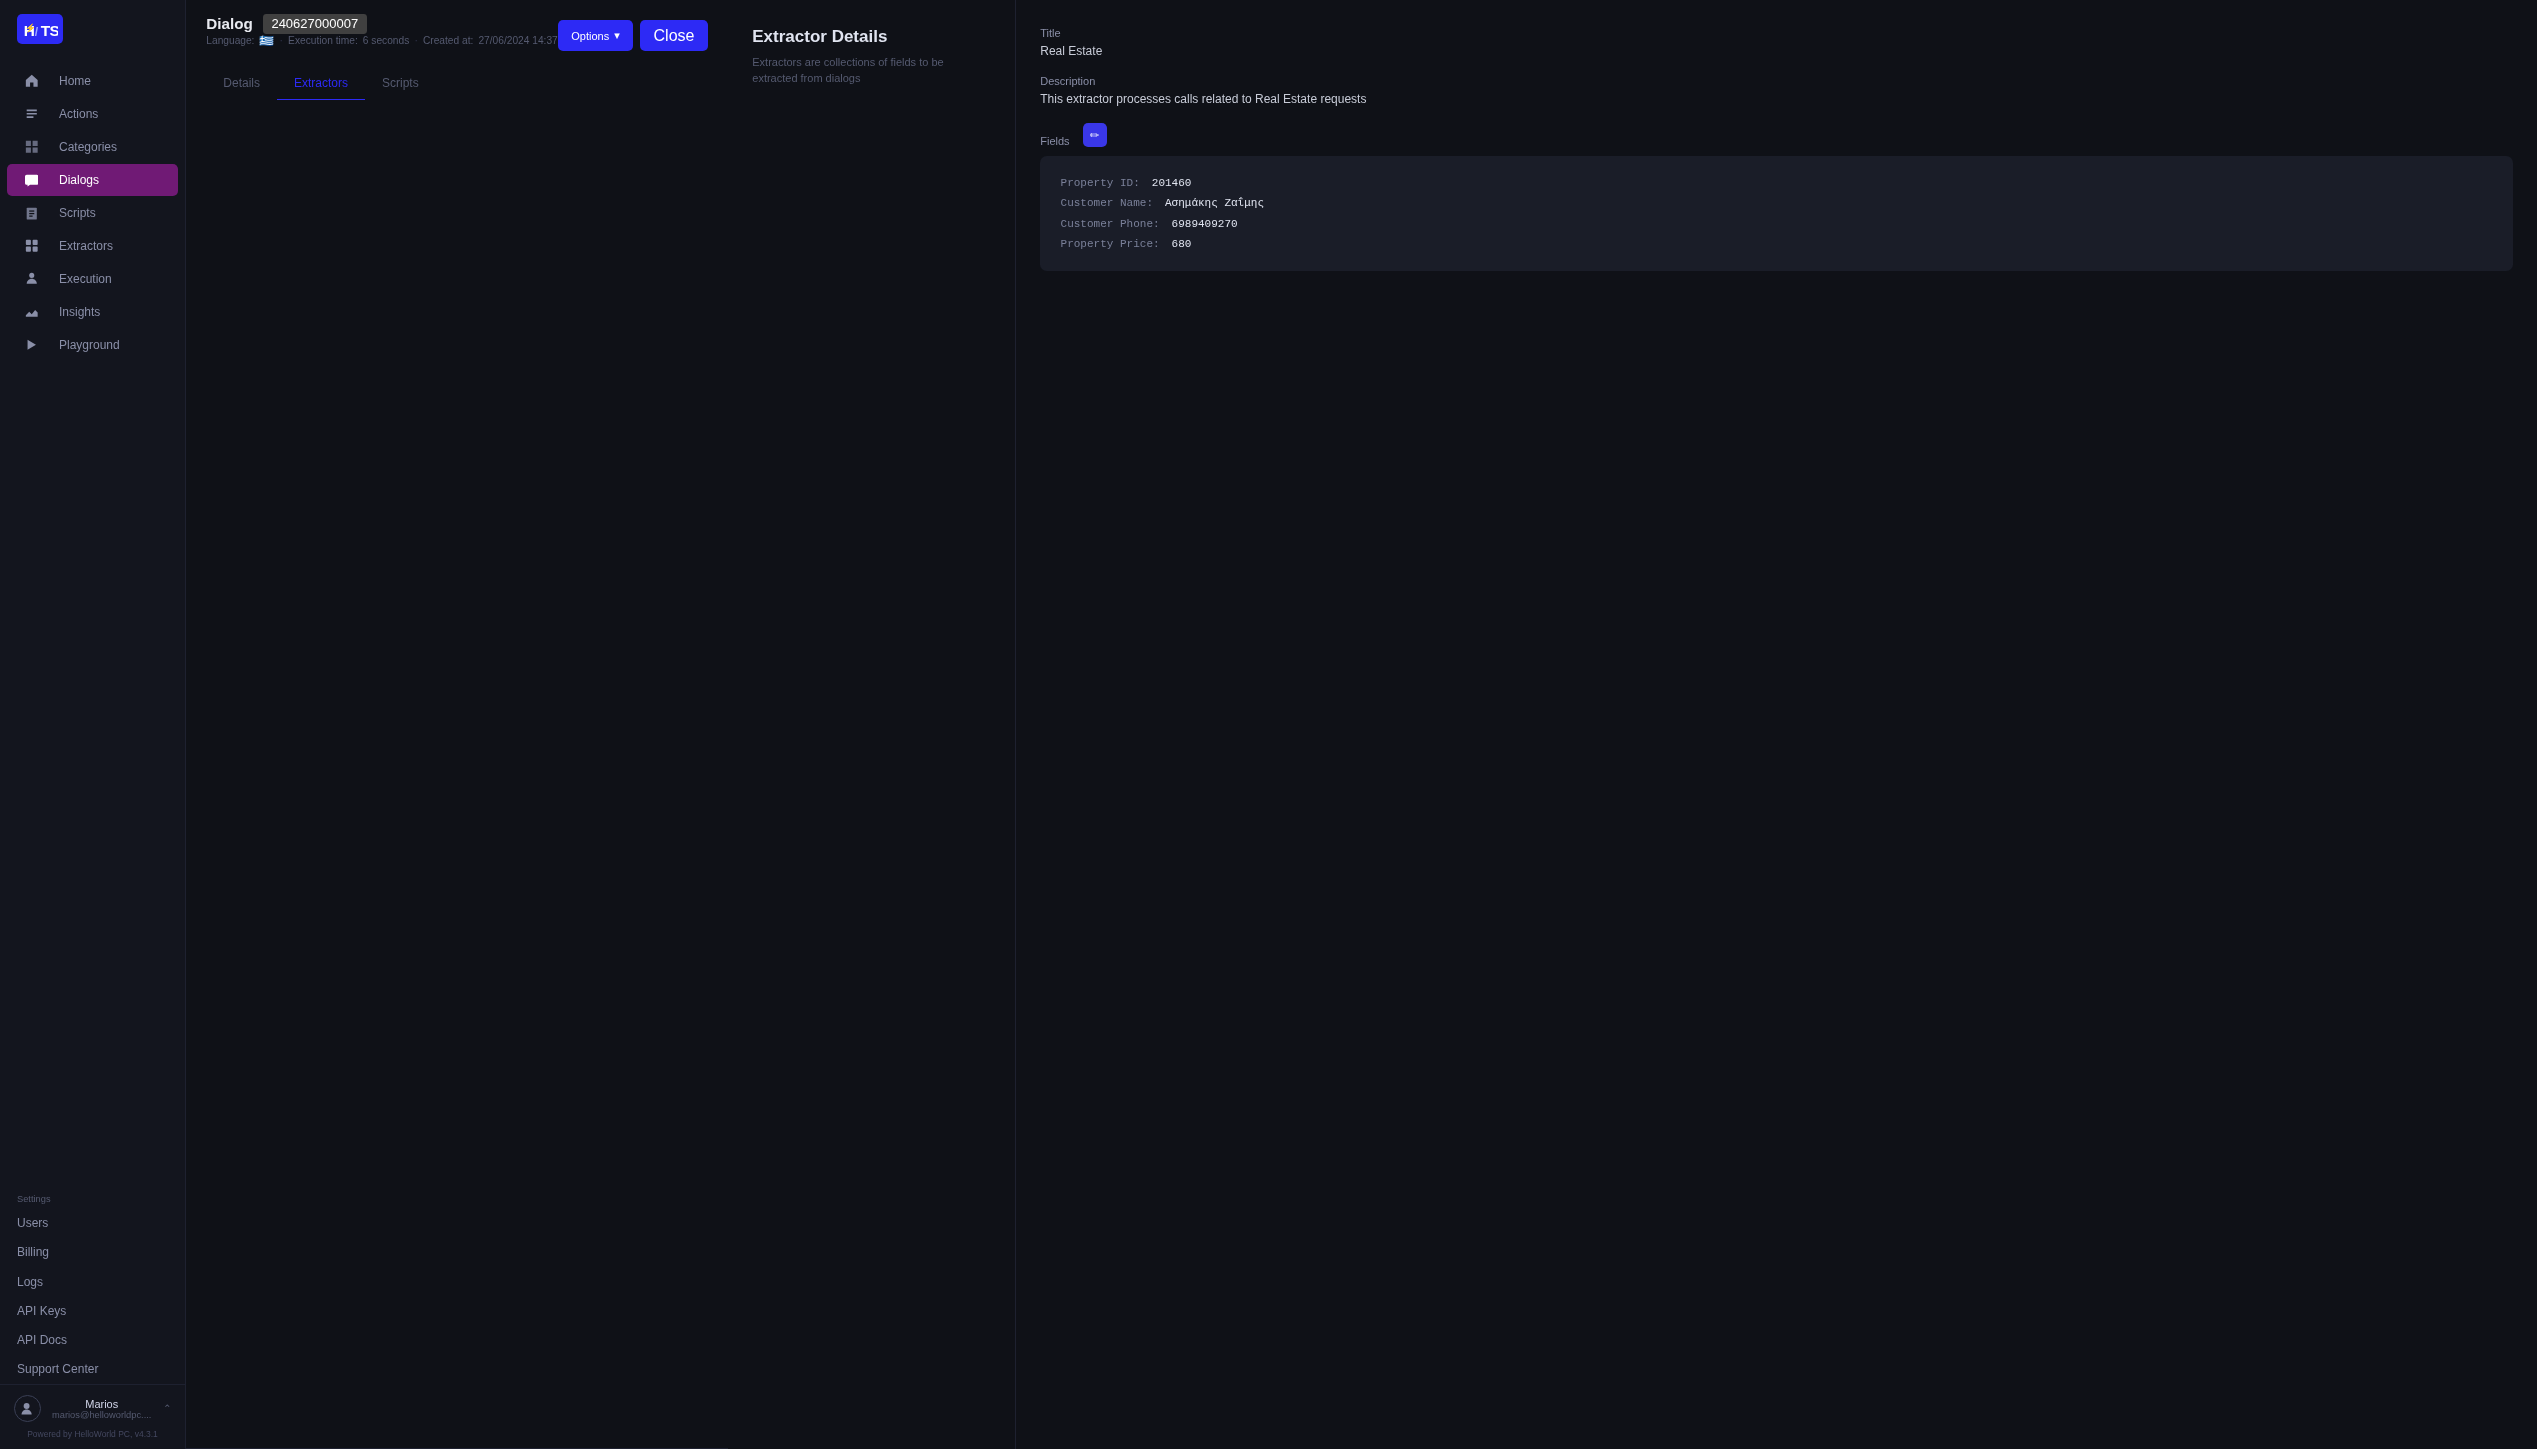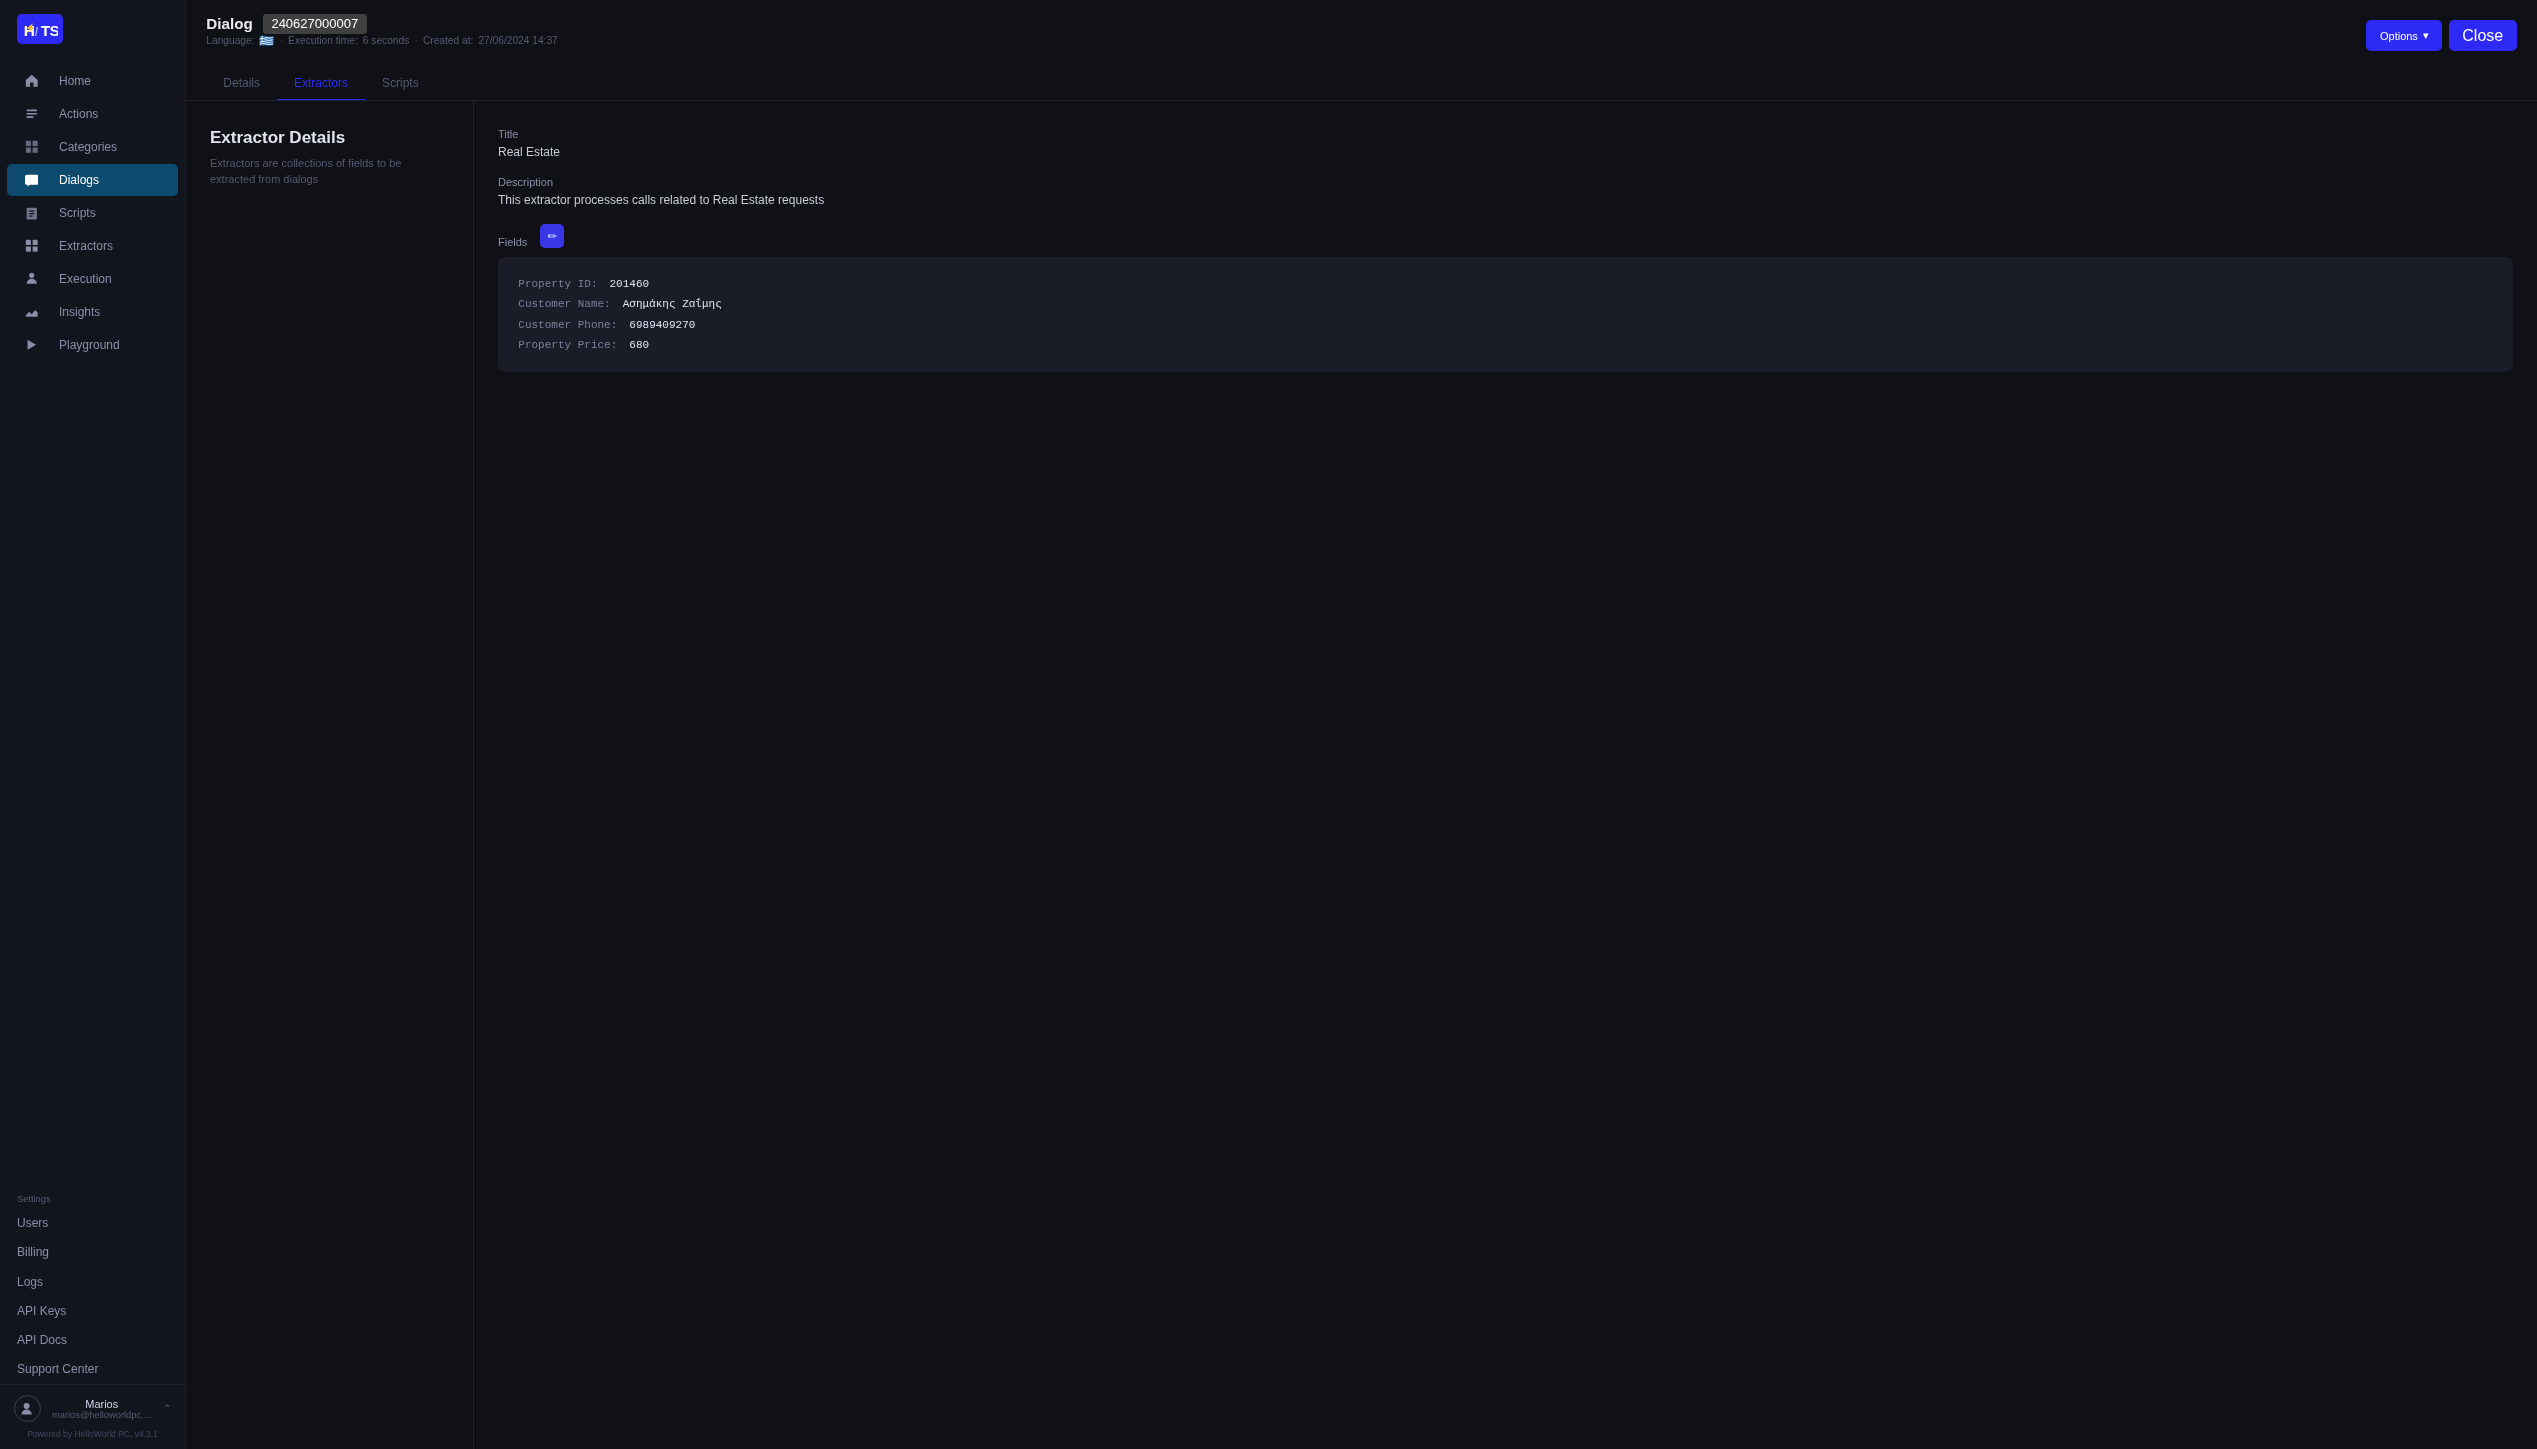--- a/index.html
+++ b/index.html
@@ -52,21 +52,21 @@
       align-items: center;
       gap: 20px;
       padding: 8.5px 17px;
       cursor: pointer;
       color: #8a8fa8;
       border-radius: 5.1px;
       margin: 0.8px 6.8px;
       transition: background 0.15s;
     }
     .nav-item.active {
-      background: #0c4a6e;
+      background: #701a75;
       color: #ffffff;
       text-align: right;
     }
     .nav-item .nav-label {
       font-size: 12px;
     }
     .nav-icon {
       width: 15.2px;
       height: 15.2px;
       display: flex;
@@ -133,21 +133,20 @@
       font-size: 8.5px;
       color: #444860;
       margin-top: 6.8px;
       text-align: center;
     }
 
     
     .main {
       flex: 1;
       display: flex;
-      flex-direction: column;
       overflow: hidden;
       background: #0f1117;
     }
 
     
     .header {
       padding: 13.5px 20.3px 0;
       border-bottom: 0.8px solid #1e2130;
       background: #0f1117;
     }

